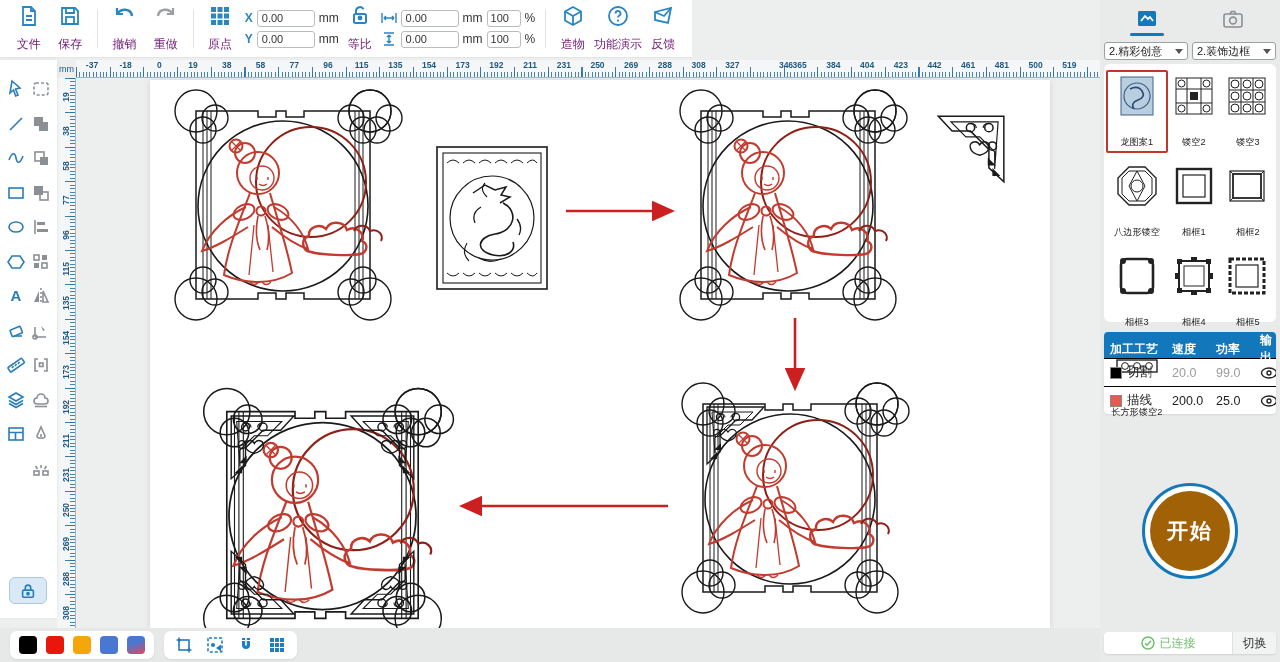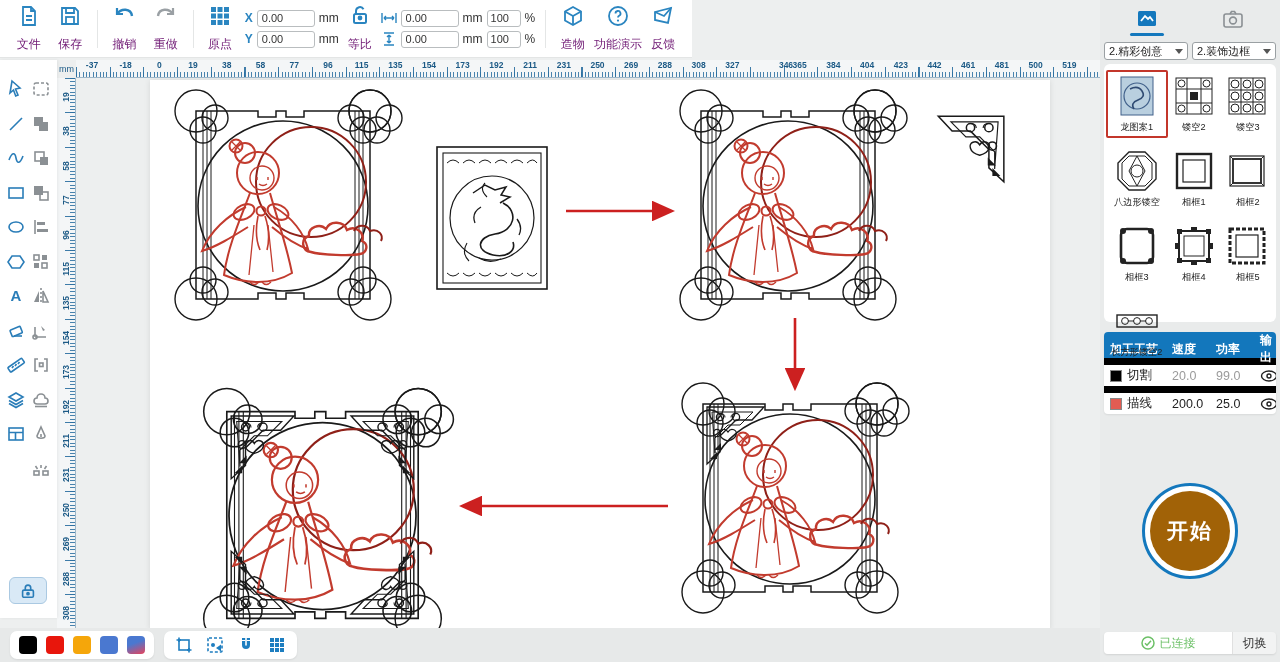--- a/index.html
+++ b/index.html
@@ -84,33 +84,33 @@
   .rp-tab .underline { width:34px; height:3px; border-radius:2px; margin-top:3px; background:transparent; }
   .rp-tab.active .underline { background:#1478bd; }
   .rp-selects { display:flex; gap:4px; margin:2px 0 4px 0;border-radius:8px; }
   .rp-select { flex:1; height:18px; background:#fff; border:1px solid #9aa0a3;
     border-radius:3px; display:flex; align-items:center; justify-content:space-between;
     padding:0 4px; font-size:11px; color:#222; cursor:pointer; white-space:nowrap; }
   .caret { width:0; height:0; border-left:4px solid transparent; border-right:4px solid transparent;
     border-top:5px solid #555; margin-left:2px; }
   .thumb-card { background:#fff; border-radius:6px; padding:6px 2px; height:258px; }
   .thumb-grid { display:grid; grid-template-columns:repeat(3,1fr); row-gap:7px; }
-  .thumb-cell { display:flex; flex-direction:column; align-items:center; gap:2px;
+  .thumb-cell { display:flex; flex-direction:column; align-items:center; gap:17px;
     padding:2px 1px; cursor:pointer; border:2px solid transparent; border-radius:2px; }
   .thumb-cell.selected { border-color:#c3362b; }
   .thumb-img { width:44px; height:44px; display:flex; align-items:center; justify-content:center; }
   .thumb-label { font-size:10px; color:#222; white-space:nowrap; transform:scale(.92); }
 
   .proc-card { background:#fff; border-radius:4px; margin-top:10px; overflow:hidden;
     box-shadow:0 1px 2px rgba(0,0,0,.08); }
   .proc-header { display:grid; grid-template-columns:62px 44px 44px 1fr; align-items:center;
     background:#1377bc; color:#fff; font-size:12px; font-weight:bold; height:26px; padding:0 6px; }
   .proc-header .h-out { text-align:right; padding-right:2px;font-family:Liberation Mono, monospace; }
   .proc-row { display:grid; grid-template-columns:62px 44px 44px 1fr; align-items:center;
-    height:28px; padding:0 6px; font-size:12.5px; border-top:7px solid #000000; cursor:pointer; }
+    height:28px; padding:0 6px; font-size:12.5px; border-top:1px solid #000000; cursor:pointer; }
   .proc-name { display:flex; align-items:center; gap:5px; color:#222; }
   .proc-swatch { width:12px; height:12px; border:1px solid #888; }
   .proc-val { color:#222; }
   .proc-row.dimmed .proc-val { color:#9b9b9b; }
   .proc-eye { display:flex; justify-content:flex-end; color:#222; }
 
   .start-wrap { position:absolute; left:1100px; top:438px; width:180px; height:186px;
     display:flex; align-items:center; justify-content:center; }
   .start-outer { width:96px; height:96px; border-radius:50%; border:3px solid #1478bd;
     display:flex; align-items:center; justify-content:center; background:#fff; cursor:pointer; }

